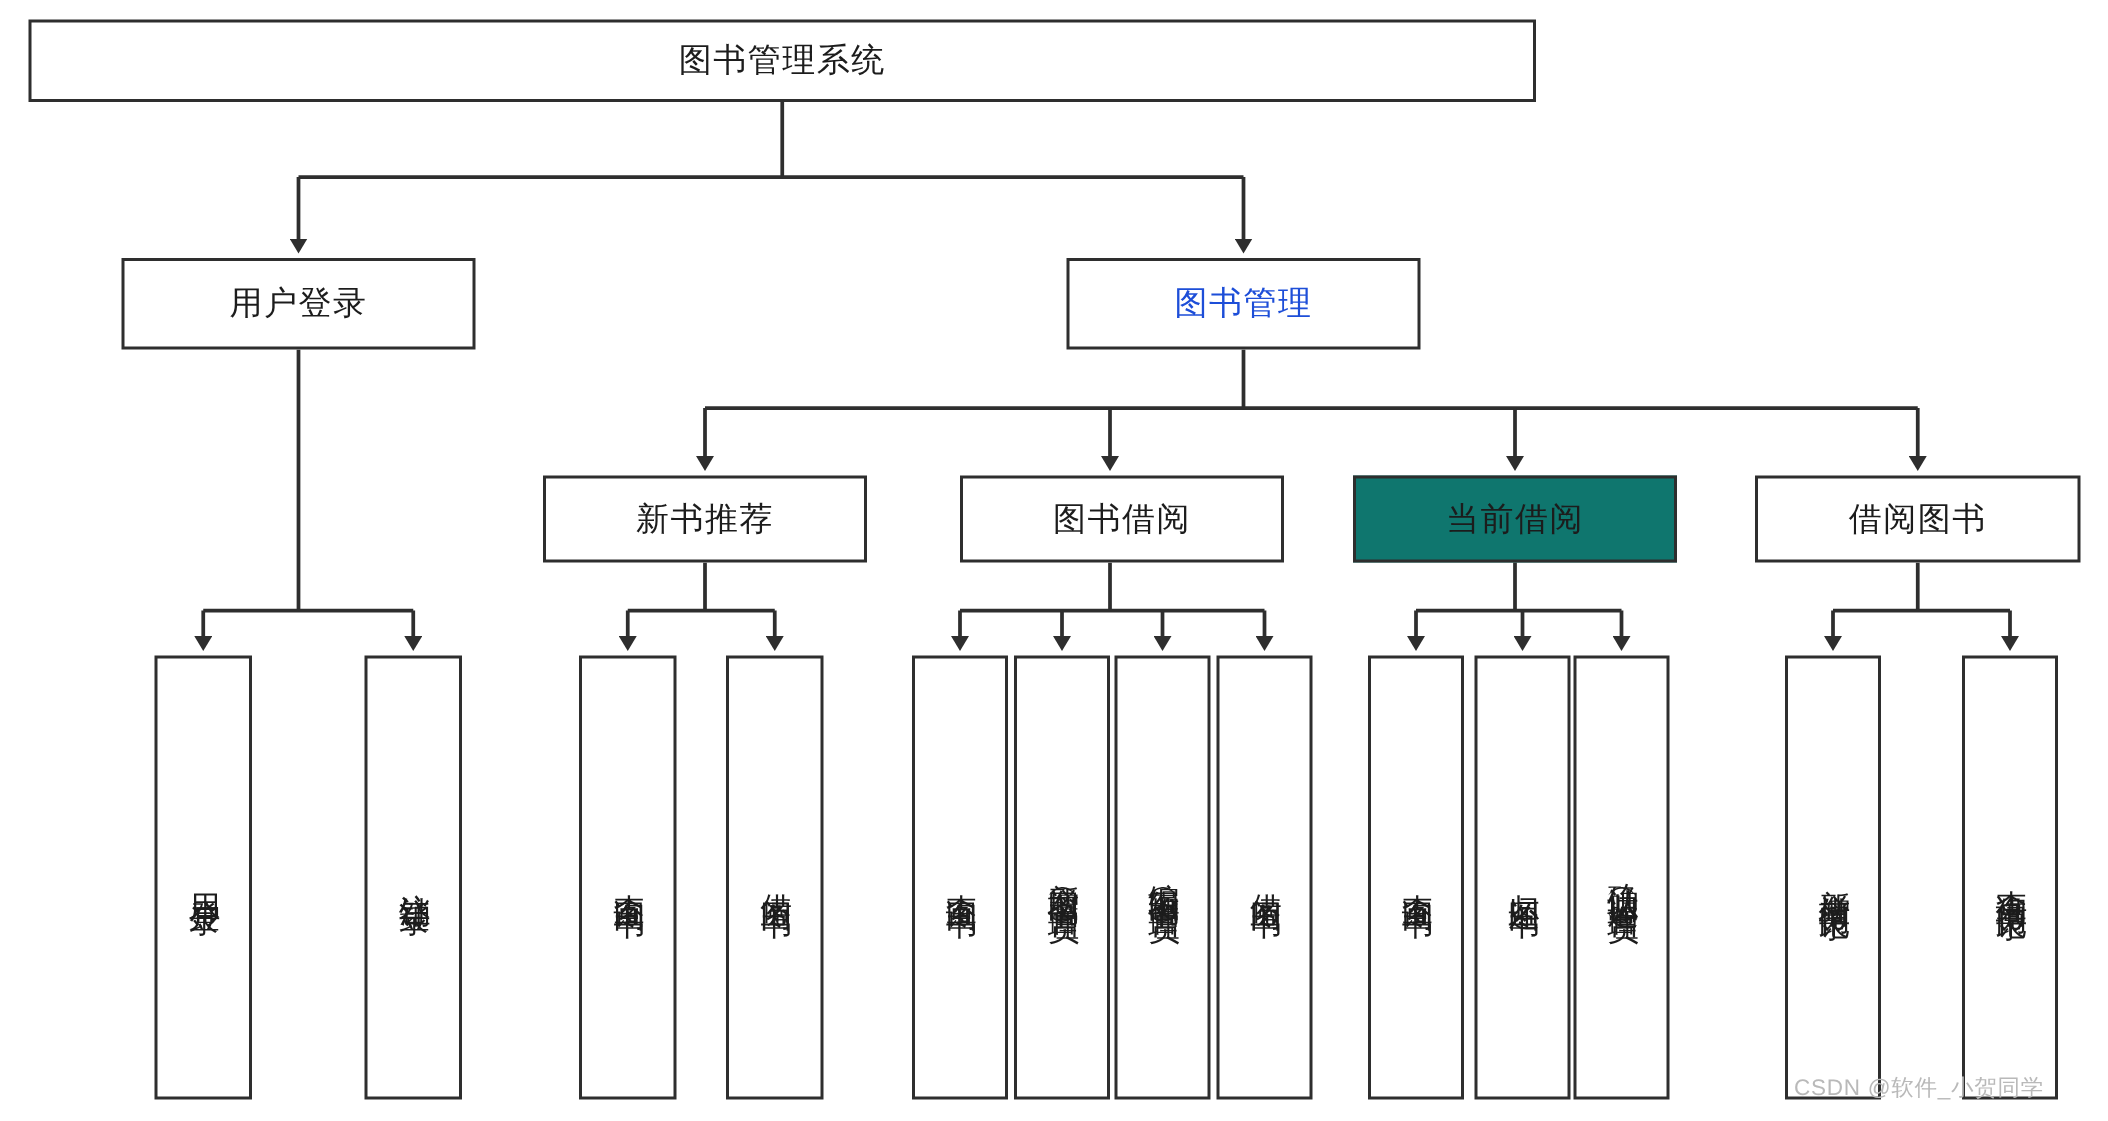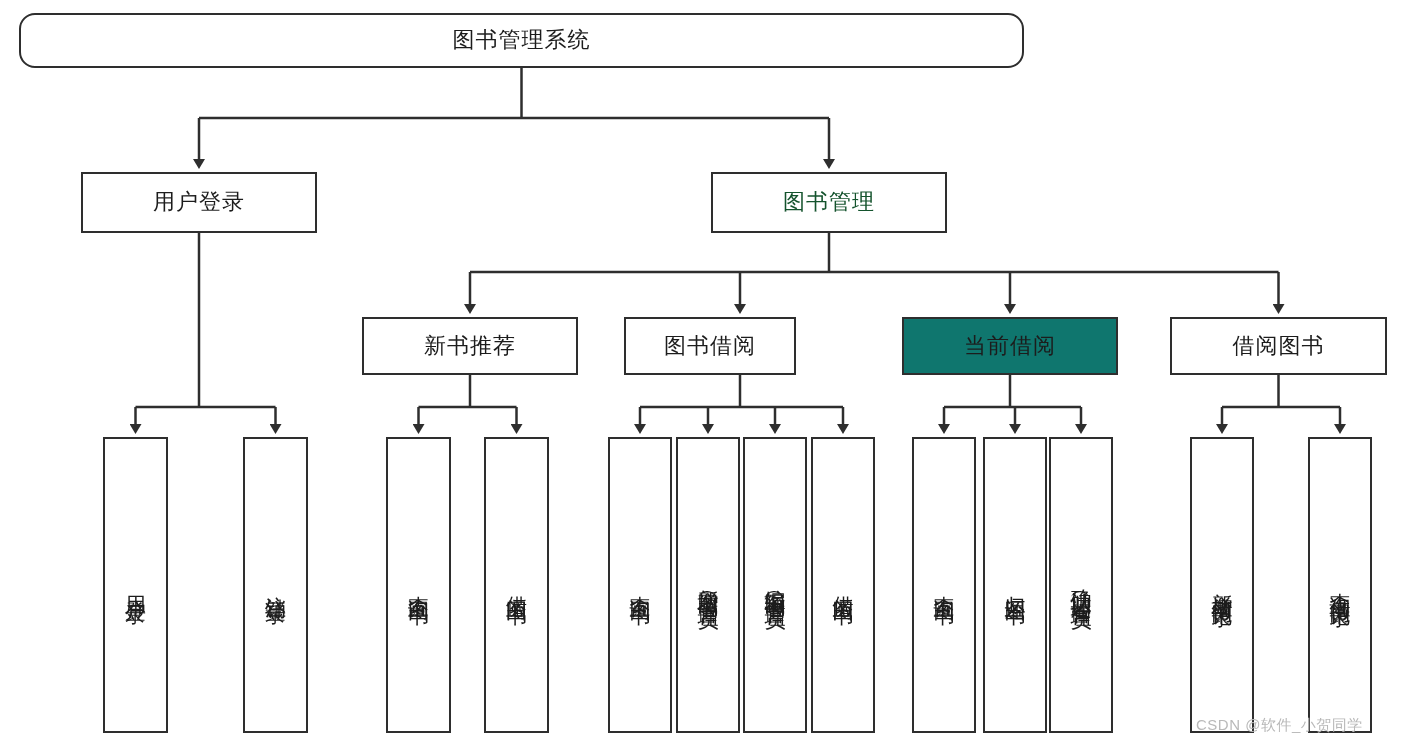--- a/index.html
+++ b/index.html
@@ -105,33 +105,33 @@
         <line x1="1015" y1="407" x2="1015" y2="425" marker-end="url(#arrow)"></line>
         <line x1="1081" y1="407" x2="1081" y2="425" marker-end="url(#arrow)"></line>
         <line x1="1278.5" y1="375" x2="1278.5" y2="407"></line>
         <line x1="1222" y1="407" x2="1340" y2="407"></line>
         <line x1="1222" y1="407" x2="1222" y2="425" marker-end="url(#arrow)"></line>
         <line x1="1340" y1="407" x2="1340" y2="425" marker-end="url(#arrow)"></line>
       </g>
   </svg>
 
   <div id="nodes">
-      <div class="node-box" style="left: 19px; top: 13px; width: 1005px; height: 55px; border-color: rgb(46, 46, 46); background: rgb(255, 255, 255); border-radius: 16px;">
+      <div class="node-box" style="left: 19px; top: 13px; width: 1005px; height: 55px; border-color: rgb(46, 46, 46); background: rgb(255, 255, 255);">
         <span class="node-label-h" style="color: rgb(28, 28, 28);">图书管理系统</span>
       </div>
       <div class="node-box" style="left: 81px; top: 172px; width: 236px; height: 61px; border-color: rgb(46, 46, 46); background: rgb(255, 255, 255);">
         <span class="node-label-h" style="color: rgb(28, 28, 28);">用户登录</span>
       </div>
       <div class="node-box" style="left: 711px; top: 172px; width: 236px; height: 61px; border-color: rgb(46, 46, 46); background: rgb(255, 255, 255);">
-        <span class="node-label-h" style="color: #14532d;">图书管理</span>
+        <span class="node-label-h" style="color: #1d4ed8;">图书管理</span>
       </div>
       <div class="node-box" style="left: 362px; top: 317px; width: 216px; height: 58px; border-color: rgb(46, 46, 46); background: rgb(255, 255, 255);">
         <span class="node-label-h" style="color: rgb(28, 28, 28);">新书推荐</span>
       </div>
-      <div class="node-box" style="left: 624px; top: 317px; width: 172px; height: 58px; border-color: rgb(46, 46, 46); background: rgb(255, 255, 255);">
+      <div class="node-box" style="left: 640px; top: 317px; width: 216px; height: 58px; border-color: rgb(46, 46, 46); background: rgb(255, 255, 255);">
         <span class="node-label-h" style="color: rgb(28, 28, 28);">图书借阅</span>
       </div>
       <div class="node-box" style="left: 902px; top: 317px; width: 216px; height: 58px; border-color: rgb(46, 46, 46); background: #0f766e;">
         <span class="node-label-h" style="color: rgb(28, 28, 28);">当前借阅</span>
       </div>
       <div class="node-box" style="left: 1170px; top: 317px; width: 217px; height: 58px; border-color: rgb(46, 46, 46); background: rgb(255, 255, 255);">
         <span class="node-label-h" style="color: rgb(28, 28, 28);">借阅图书</span>
       </div>
       <div class="node-box" style="left: 103px; top: 437px; width: 65px; height: 296px; border-color: rgb(46, 46, 46); background: rgb(255, 255, 255);">
         <span class="node-label-v" style="color: rgb(28, 28, 28);">用户登录</span>

